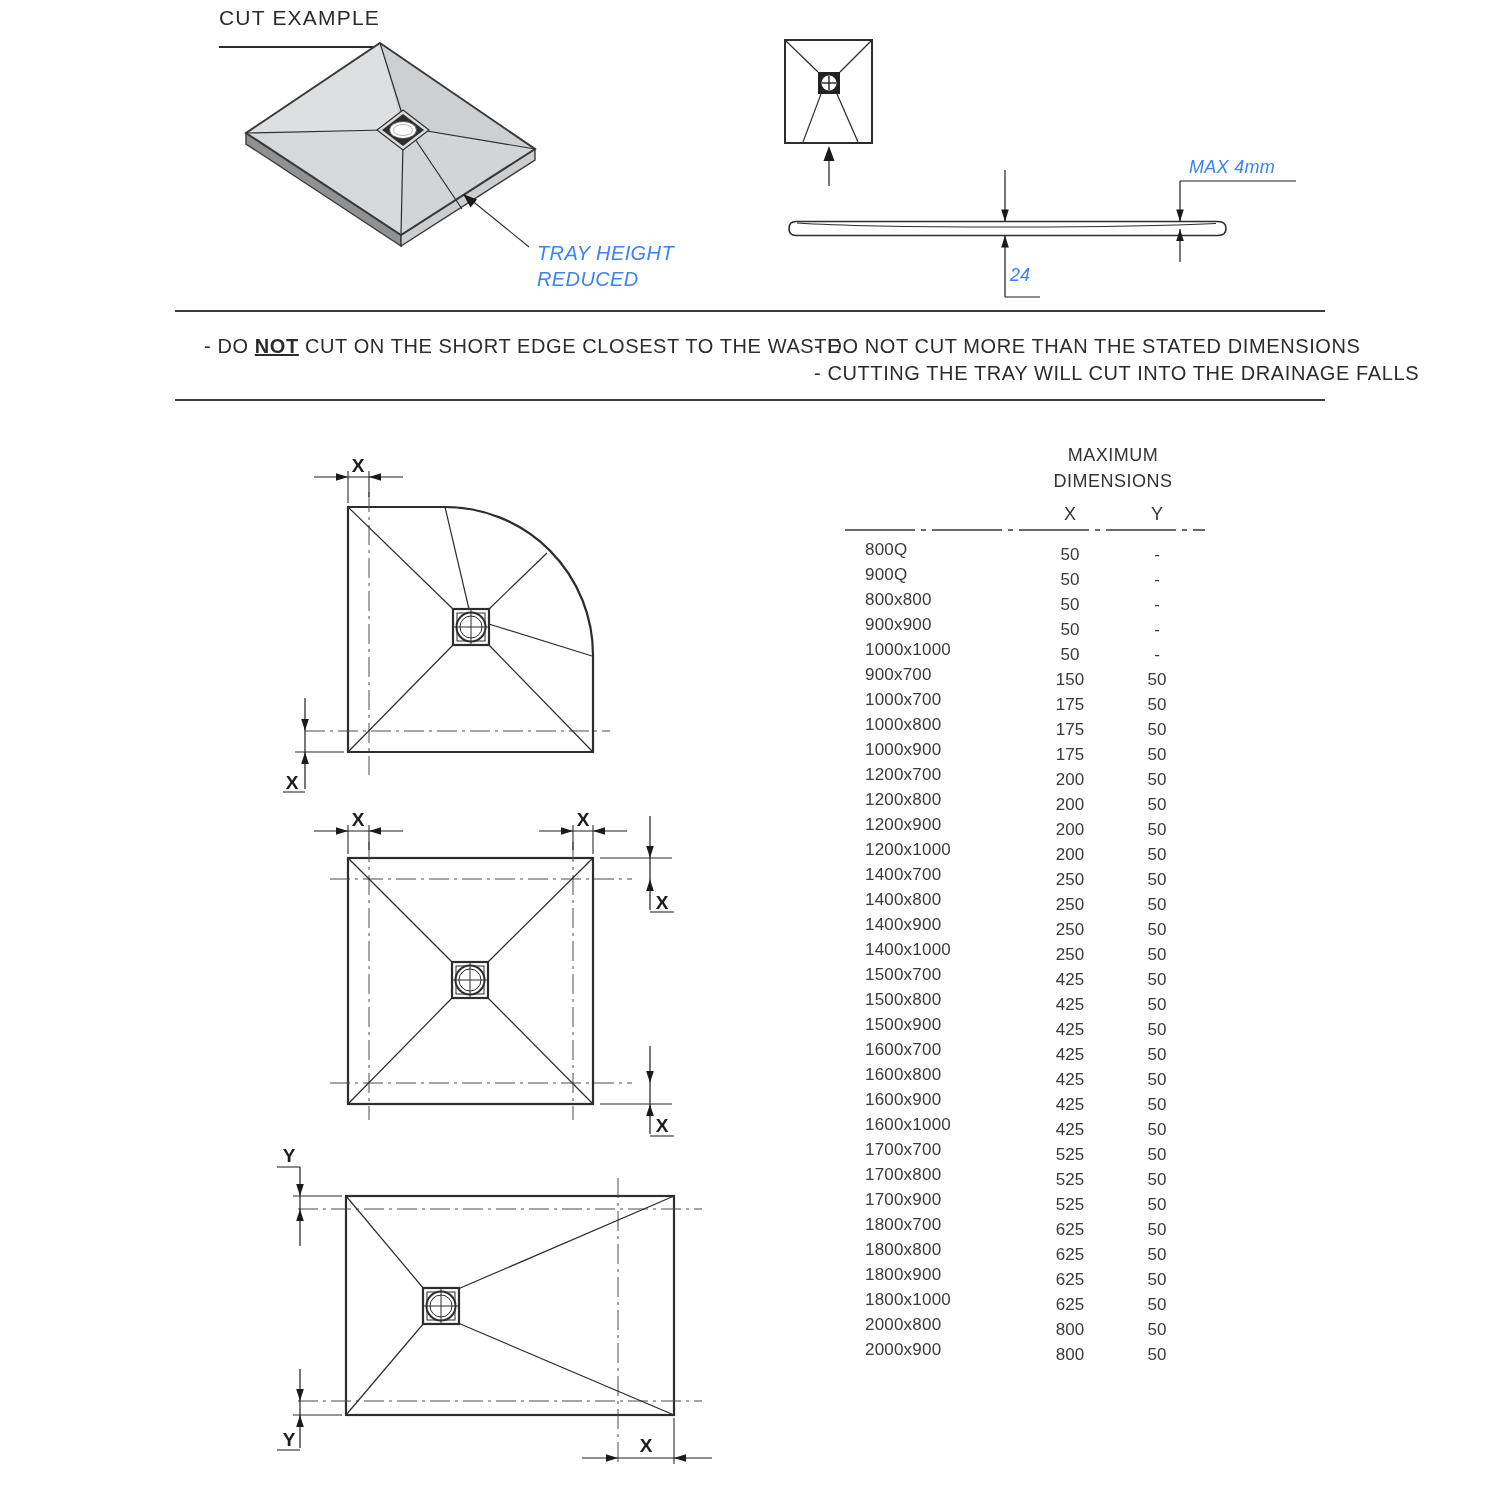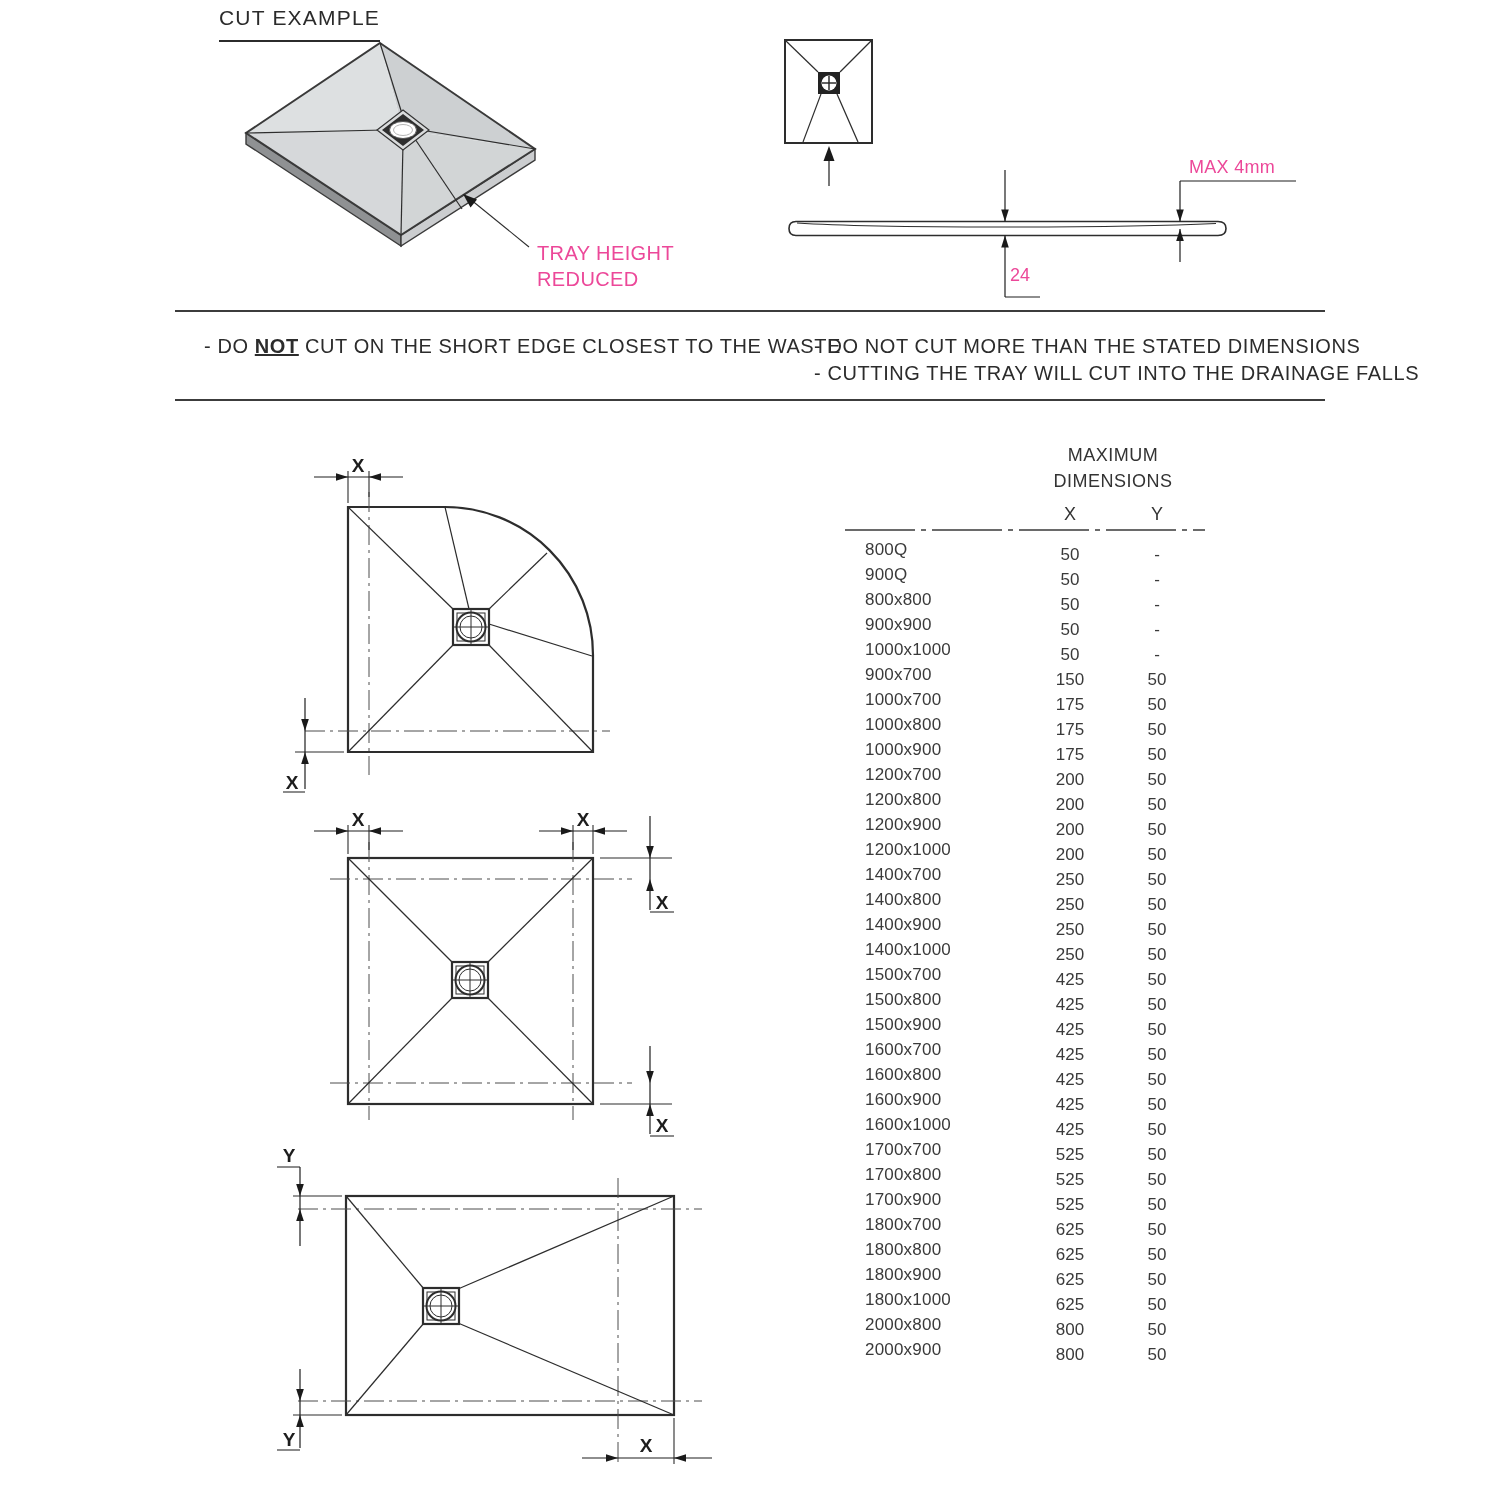--- a/index.html
+++ b/index.html
@@ -1,31 +1,31 @@
 <!DOCTYPE html>
 <html><head>
 <meta charset="utf-8">
 <style>
   html,body { margin:0; padding:0; background:#ffffff; }
   body { width:1500px; height:1500px; font-family:"Liberation Sans", sans-serif; }
   .page { position:relative; width:1500px; height:1500px; background:#fff; color:#2e2e2e; overflow:hidden; }
 
   .title { position:absolute; left:219px; top:6px; font-size:21px; letter-spacing:1.2px;
-           color:#2b2b2b; border-bottom:2px solid #2b2b2b; padding-bottom:10px; white-space:nowrap; }
+           color:#2b2b2b; border-bottom:2px solid #2b2b2b; padding-bottom:16px; white-space:nowrap; }
 
   svg.art { position:absolute; }
   .outline { fill:#ffffff; stroke:#2d2d2d; stroke-width:2.2; }
   .thin    { stroke:#2d2d2d; stroke-width:1.1; fill:none; }
   .fall    { stroke:#2d2d2d; stroke-width:1.2; fill:none; }
   .cl      { stroke:#4c4c4c; stroke-width:1; fill:none; stroke-dasharray:20 5 3 5; }
   .dim     { stroke:#1f1f1f; stroke-width:1.2; fill:none; }
   .arr     { fill:#1a1a1a; stroke:none; }
   text.dimlabel { font-family:"Liberation Sans", sans-serif; font-weight:bold; font-size:19px; fill:#1d1d1d; }
 
-  .ov-label { position:absolute; font-size:18px; color:#ec4899; white-space:nowrap; }
+  .ov-label { position:absolute; font-size:18px; color:#3b82f6; white-space:nowrap;font-style:italic; }
   .tray-label { left:537px; top:240px; font-size:20px; line-height:26px; letter-spacing:0.4px; }
   .max-label { left:1189px; top:157px; letter-spacing:0.3px; }
   .thickness-label { left:1010px; top:265px;text-align:center; }
 
   .rule { position:absolute; left:175px; width:1150px; height:2px; background:#3c3c3c; }
   .rule-top { top:310px; } .rule-bottom { top:399px; }
 
   .notes { position:absolute; top:333px; font-size:20px; line-height:27px; color:#2c2c2c;
            letter-spacing:0.6px; white-space:nowrap; }
   .notes-left { left:204px; } .notes-right { left:814px; }

